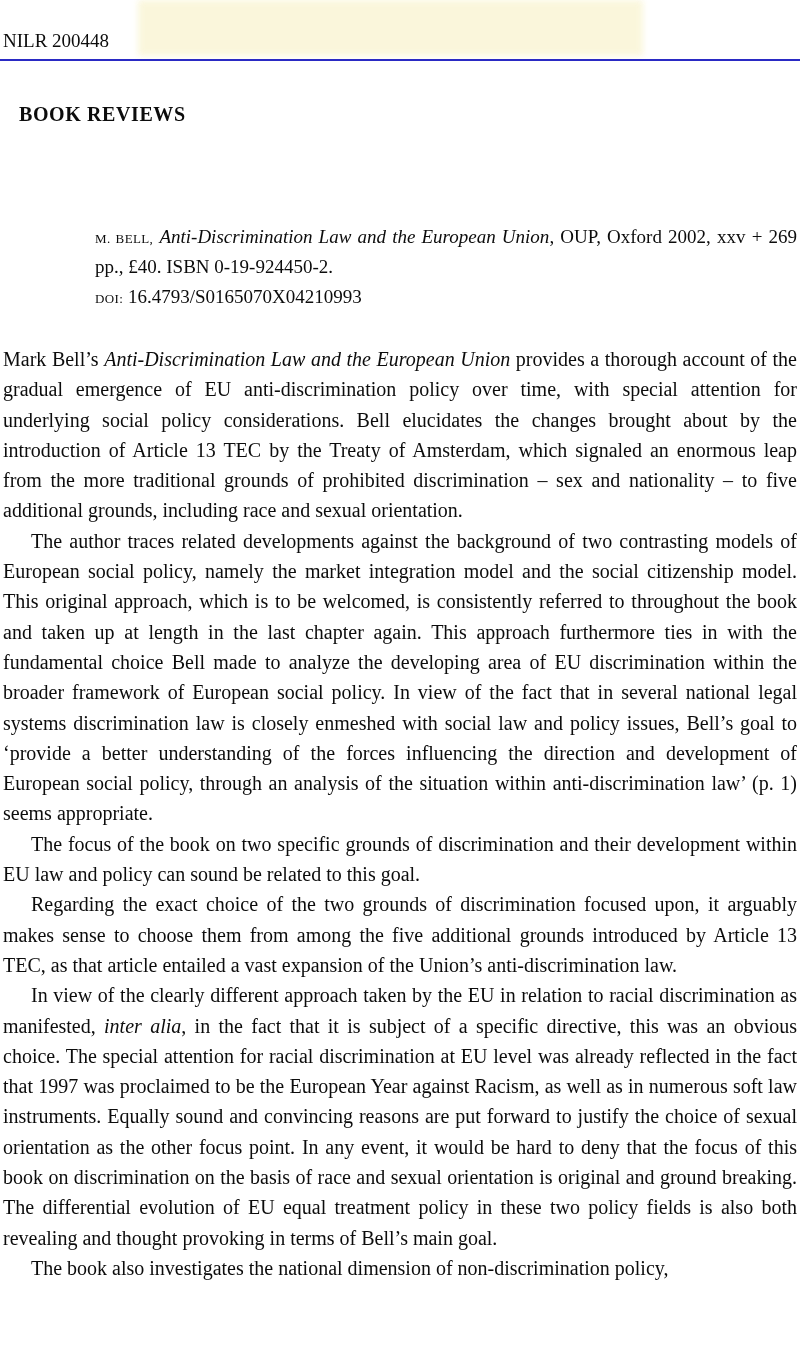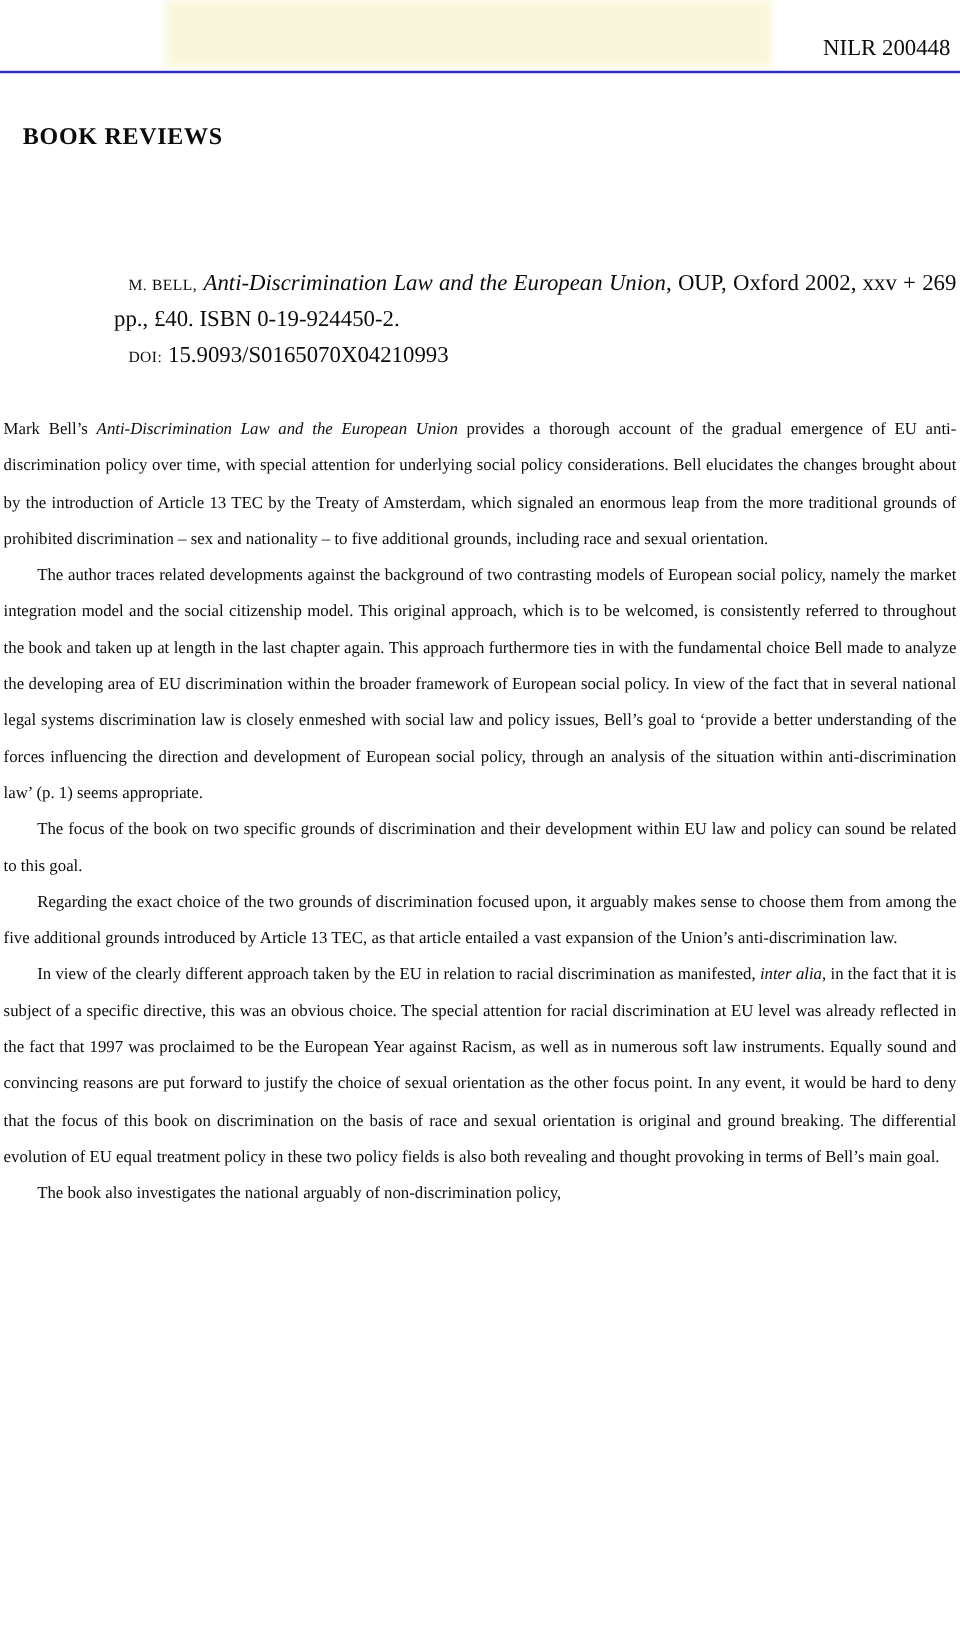--- a/index.html
+++ b/index.html
@@ -34,21 +34,21 @@
     opacity: 0.9;
     filter: blur(3px);
     z-index: 0;
   }
   .page-header {
     position: absolute;
     top: 30px;
     left: 3px;
     right: 8px;
     display: flex;
-    justify-content: flex-end;
+    justify-content: flex-start;
     align-items: baseline;
     font-size: 19px;
     z-index: 1;
   }
   .rule {
     position: absolute;
     top: 59px;
     left: 0;
     width: 800px;
     height: 2px;
@@ -75,52 +75,52 @@
     text-align: justify;
     z-index: 1;
   }
   .citation p { margin: 0; }
   .body-text {
     position: absolute;
     top: 344px;
     left: 3px;
     right: 3px;
     bottom: 0;
-    font-size: 14px;
+    font-size: 20px;
     line-height: 30.3px;
     text-align: justify;
     overflow: hidden;
     z-index: 1;
   }
   .para { margin: 0; }
   .para.indent { text-indent: 28px; }
   .it { font-style: italic; font-family: Liberation Serif, serif; }
-  .sc { font-variant-caps: all-small-caps; letter-spacing: 0.02em; margin-left: 12px; }
+  .sc { font-variant-caps: all-small-caps; letter-spacing: 0.02em; }
 </style>
 </head>
 <body>
 
 <div class="page">
   <div class="scan-tint"></div>
 
   <header class="page-header">
     <span>NILR 2004</span>
     <span>48</span>
   </header>
 
   <div class="rule"></div>
 
   <h1 class="section-title">BOOK REVIEWS</h1>
 
   <div class="citation">
     <p class="citation-text"><span class="sc">M. Bell,</span><span> </span><span class="it">Anti-Discrimination Law and the European Union</span><span>, OUP, Oxford 2002, xxv + 269 pp., £40. ISBN 0-19-924450-2.</span></p>
-    <p class="citation-doi"><span class="sc">DOI:</span><span> 15.9093/S0165070X04210993</span></p>
+    <p class="citation-doi"><span class="sc">DOI:</span><span> 16.4793/S0165070X04210993</span></p>
   </div>
 
   <div class="body-text">
       <p class="para"><span>Mark Bell’s </span><span class="it">Anti-Discrimination Law and the European Union</span><span> provides a thorough account of the gradual emergence of EU anti-discrimination policy over time, with special attention for underlying social policy considerations. Bell elucidates the changes brought about by the introduction of Article 13 TEC by the Treaty of Amsterdam, which signaled an enormous leap from the more traditional grounds of prohibited discrimination – sex and nationality – to five additional grounds, including race and sexual orientation.</span></p>
       <p class="para indent"><span>The author traces related developments against the background of two contrasting models of European social policy, namely the market integration model and the social citizenship model. This original approach, which is to be welcomed, is consistently referred to throughout the book and taken up at length in the last chapter again. This approach furthermore ties in with the fundamental choice Bell made to analyze the developing area of EU discrimination within the broader framework of European social policy. In view of the fact that in several national legal systems discrimination law is closely enmeshed with social law and policy issues, Bell’s goal to ‘provide a better understanding of the forces influencing the direction and development of European social policy, through an analysis of the situation within anti-discrimination law’ (p. 1) seems appropriate.</span></p>
       <p class="para indent"><span>The focus of the book on two specific grounds of discrimination and their development within EU law and policy can sound be related to this goal.</span></p>
       <p class="para indent"><span>Regarding the exact choice of the two grounds of discrimination focused upon, it arguably makes sense to choose them from among the five additional grounds introduced by Article 13 TEC, as that article entailed a vast expansion of the Union’s anti-discrimination law.</span></p>
       <p class="para indent"><span>In view of the clearly different approach taken by the EU in relation to racial discrimination as manifested, </span><span class="it">inter alia</span><span>, in the fact that it is subject of a specific directive, this was an obvious choice. The special attention for racial discrimination at EU level was already reflected in the fact that 1997 was proclaimed to be the European Year against Racism, as well as in numerous soft law instruments. Equally sound and convincing reasons are put forward to justify the choice of sexual orientation as the other focus point. In any event, it would be hard to deny that the focus of this book on discrimination on the basis of race and sexual orientation is original and ground breaking. The differential evolution of EU equal treatment policy in these two policy fields is also both revealing and thought provoking in terms of Bell’s main goal.</span></p>
-      <p class="para indent"><span>The book also investigates the national arguably of non-discrimination policy,</span></p>
+      <p class="para indent"><span>The book also investigates the national dimension of non-discrimination policy,</span></p>
     </div>
 </div>
 
 </body></html>

